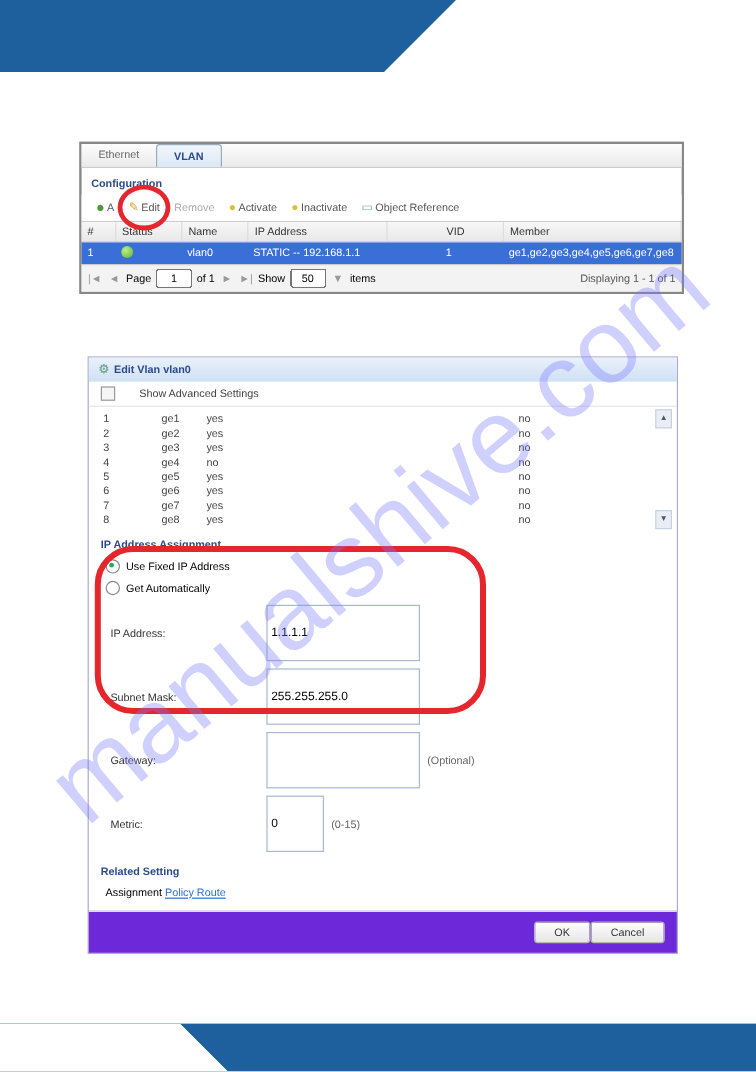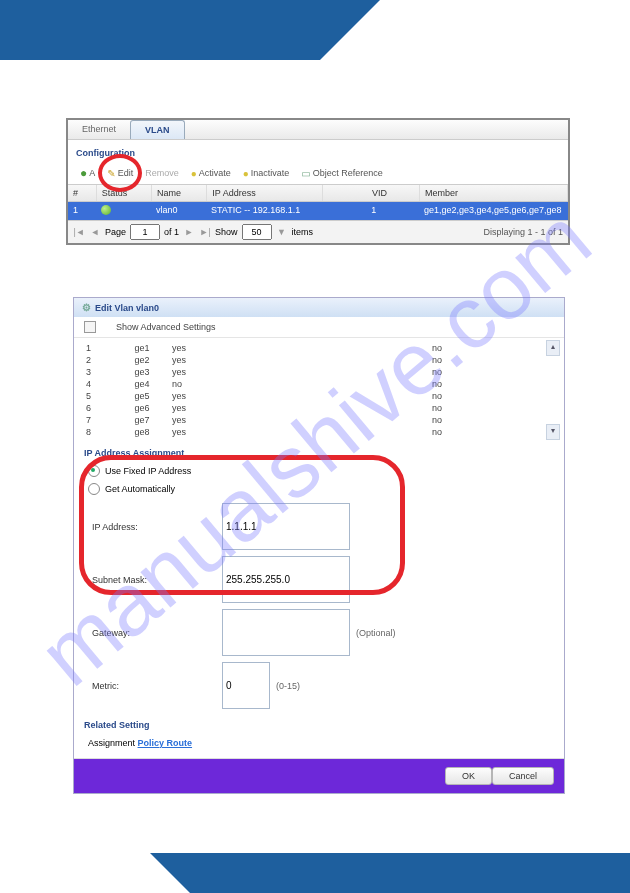--- a/index.html
+++ b/index.html
@@ -54,21 +54,21 @@
 .frm-row { display:flex; align-items:center; padding:3px 0; }
 .frm-row label { width:130px; color:#333; }
 .frm-row input[type=text]{ width:120px; font-size:10px; padding:17px 3px; border:1px solid #a8b8cc;}
 .frm-row .hint { margin-left:6px; color:#666;}
 .radio { display:flex; align-items:center; gap:5px; padding:3px 14px;}
 .radio .dot { width:10px; height:10px; border-radius:50%; border:1px solid #888; display:inline-block; position:relative;}
 .radio .dot.sel::after { content:''; position:absolute; left:2px; top:2px; width:4px; height:4px; border-radius:50%; background:#2a6;}
 .btnbar { display:flex; justify-content:flex-end; gap:0; padding:8px 10px; border-top:1px solid #ddd; background:#6d28d9;}
 .btn { background:linear-gradient(#fdfdfd,#e6e6e6); border:1px solid #b5b5b5; border-radius:3px; padding:3px 16px; color:#333;}
 .related { padding:4px 14px 10px 14px;}
-.related a { color:#2a6fd8; text-decoration:underline;font-weight:bold;}
+.related a { color:#2a6fd8; text-decoration:underline;}
 
 .blob { position:absolute; left:79px; top:455px; width:316px; height:130px; border:5px solid #e5262c; border-radius:32px; pointer-events:none; }
 .cw-num  { width:22px; } .cw-stat { width:55px; } .cw-name { width:55px; } .cw-ip { width:130px; } .cw-vid { width:52px;margin-left:44px; } .cw-mem { width:170px; }
 </style>
 </head>
 <body>
 
 <div class="top-banner"></div>
 <div class="bottom-banner"></div>
 <div class="watermark">manualshive.com</div>

